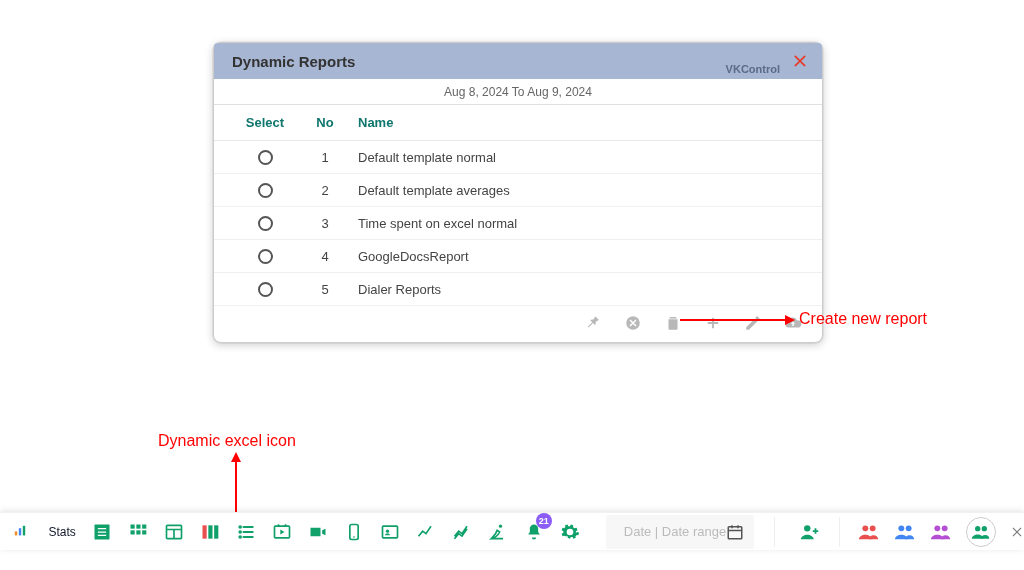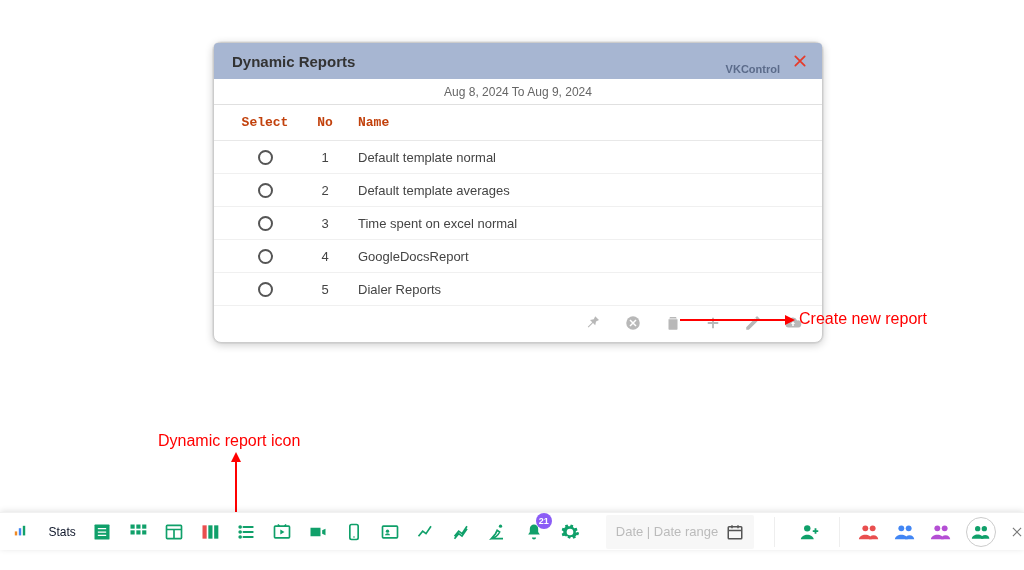--- a/index.html
+++ b/index.html
@@ -35,24 +35,23 @@
     height:26px;
     text-align:center;
     font-size:12px;
     color:#666;
     line-height:26px;
     border-bottom:1px solid #e0e0e0;
   }
 
   table.report-tbl { width:100%; border-collapse:collapse; }
   table.report-tbl th {
-    text-align:left; font-size:13px; font-weight:bold; color:#c2410c;
+    text-align:left; font-size:13px; font-weight:bold; color:#0f766e;
     padding:10px 8px 10px 8px;
     border-bottom:1px solid #e8e8e8;
-    font-family:Liberation Mono, monospace;
   }
   table.report-tbl td {
     font-size:13px; color:#444;
     padding:8px 8px;
     border-bottom:1px solid #f0f0f0;
   }
   table.report-tbl .col-select { width:86px; text-align:center; }
   table.report-tbl .col-no     { width:50px; text-align:center; }
   table.report-tbl th.col-select, table.report-tbl th.col-no { text-align:center; }
   table.report-tbl th:first-child, table.report-tbl td:first-child { padding-left:24px; }
@@ -94,21 +93,21 @@
     background:#8b5cf6; color:#fff;
     font-size:9px; line-height:16px; text-align:center;
     font-weight:bold;
   }
 
   .date-input {
     background:#f7f7f7; border:none; border-radius:2px;
     height:34px;
     width:180px;
     font-size:13px; color:#bbb;
-    display:flex; align-items:center; justify-content:space-between;
+    display:flex; align-items:center; justify-content:flex-end;
     padding:0 10px;
     margin-left:10px;
   }
   .date-input svg { width:18px; height:18px; color:#555; }
   .divider { width:1px; height:30px; background:#eee; margin:0 4px; }
 
   .people-cluster { display:flex; align-items:center; gap:14px; margin-left:4px; }
   .people-cluster .p-icon { width:22px; height:22px; }
   .people-cluster .p-icon svg { width:22px; height:22px; display:block; }
   .p-selected { width:30px; height:30px; border:1px solid #ccc; border-radius:50%; display:flex; align-items:center; justify-content:center; }
@@ -217,21 +216,21 @@
     </span>
   </div>
 </div>
 
 <svg style="position:absolute; left:680px; top:313px; width:115px; height:14px;">
   <line x1="0" y1="7" x2="105" y2="7" stroke="#ff0000" stroke-width="2"></line>
   <polygon points="105,2 115,7 105,12" fill="#ff0000"></polygon>
 </svg>
 <div class="note" style="left:799px; top:310px;">Create new report</div>
 
-<div class="note" style="left:158px; top:432px;">Dynamic report icon</div>
+<div class="note" style="left:158px; top:432px;">Dynamic excel icon</div>
 <svg style="position:absolute; left:229px; top:452px; width:14px; height:66px;">
   <polygon points="7,0 12,10 2,10" fill="#ff0000"></polygon>
   <line x1="7" y1="10" x2="7" y2="66" stroke="#ff0000" stroke-width="2"></line>
 </svg>
 
 <div class="bottom-bar">
   <span class="mini-chart">
     <svg viewBox="0 0 18 14">
         <rect x="1" y="8" width="3" height="5" fill="#f08a24"></rect>
         <rect x="6" y="4" width="3" height="9" fill="#4286f4"></rect>

